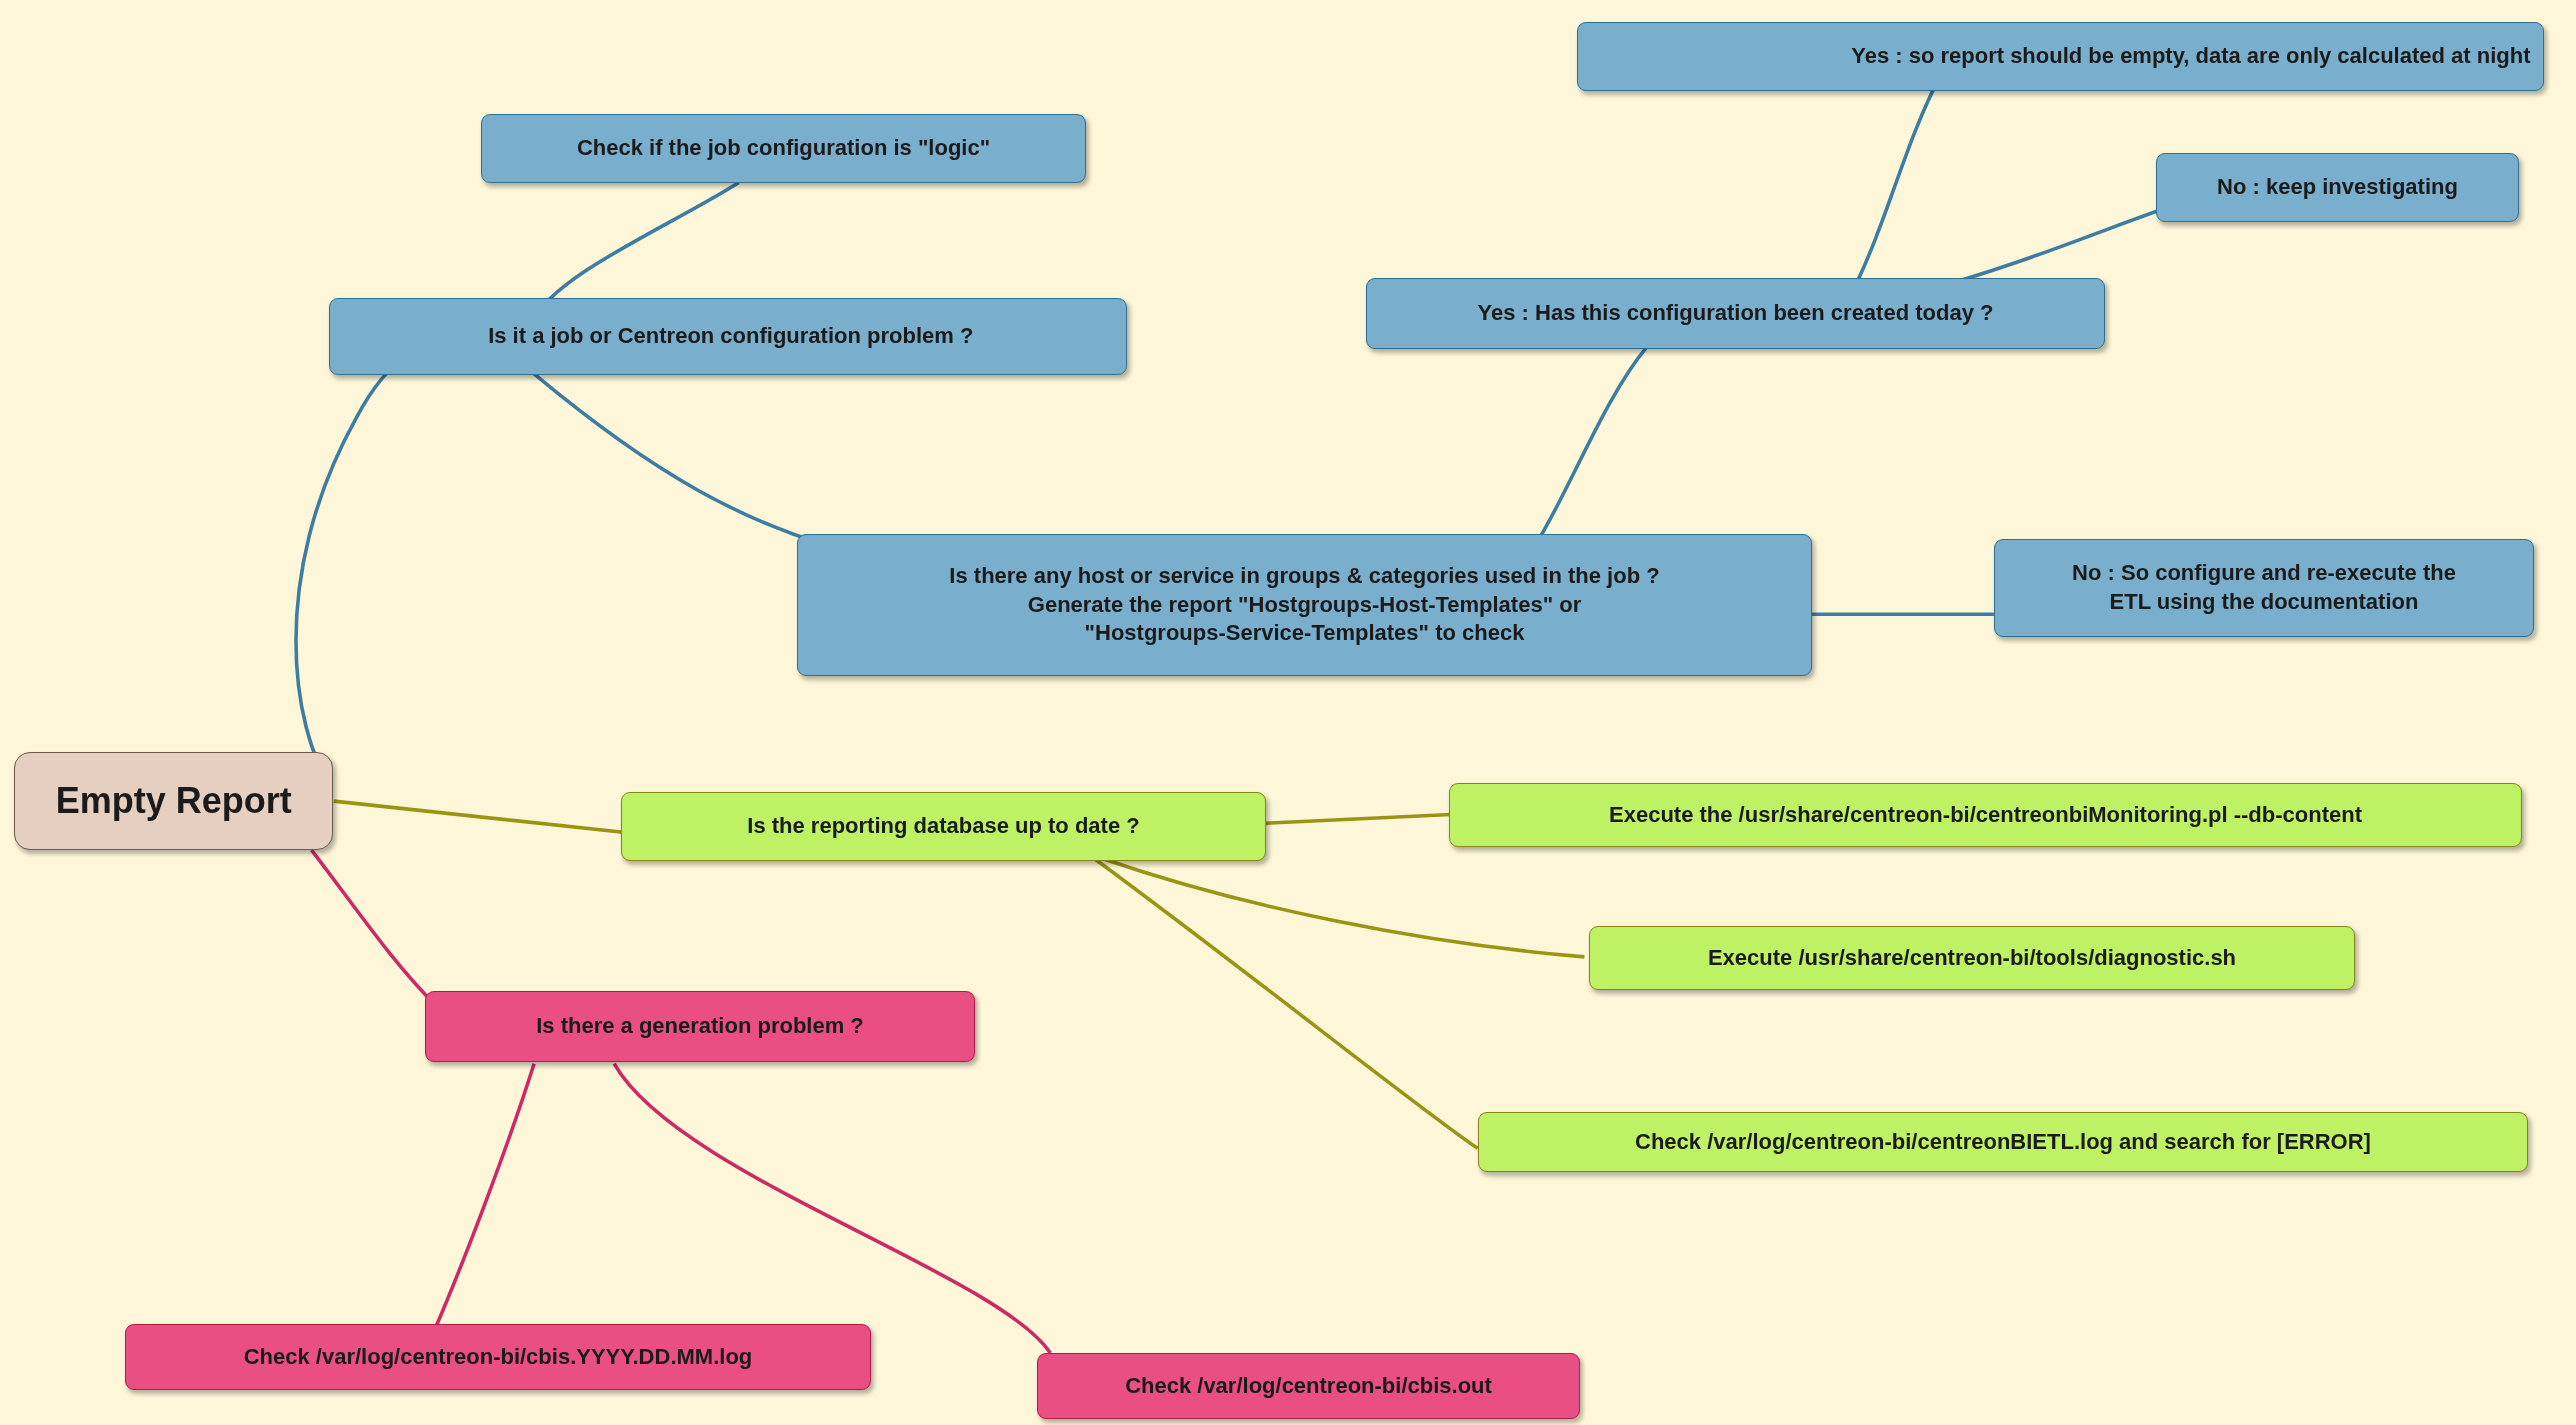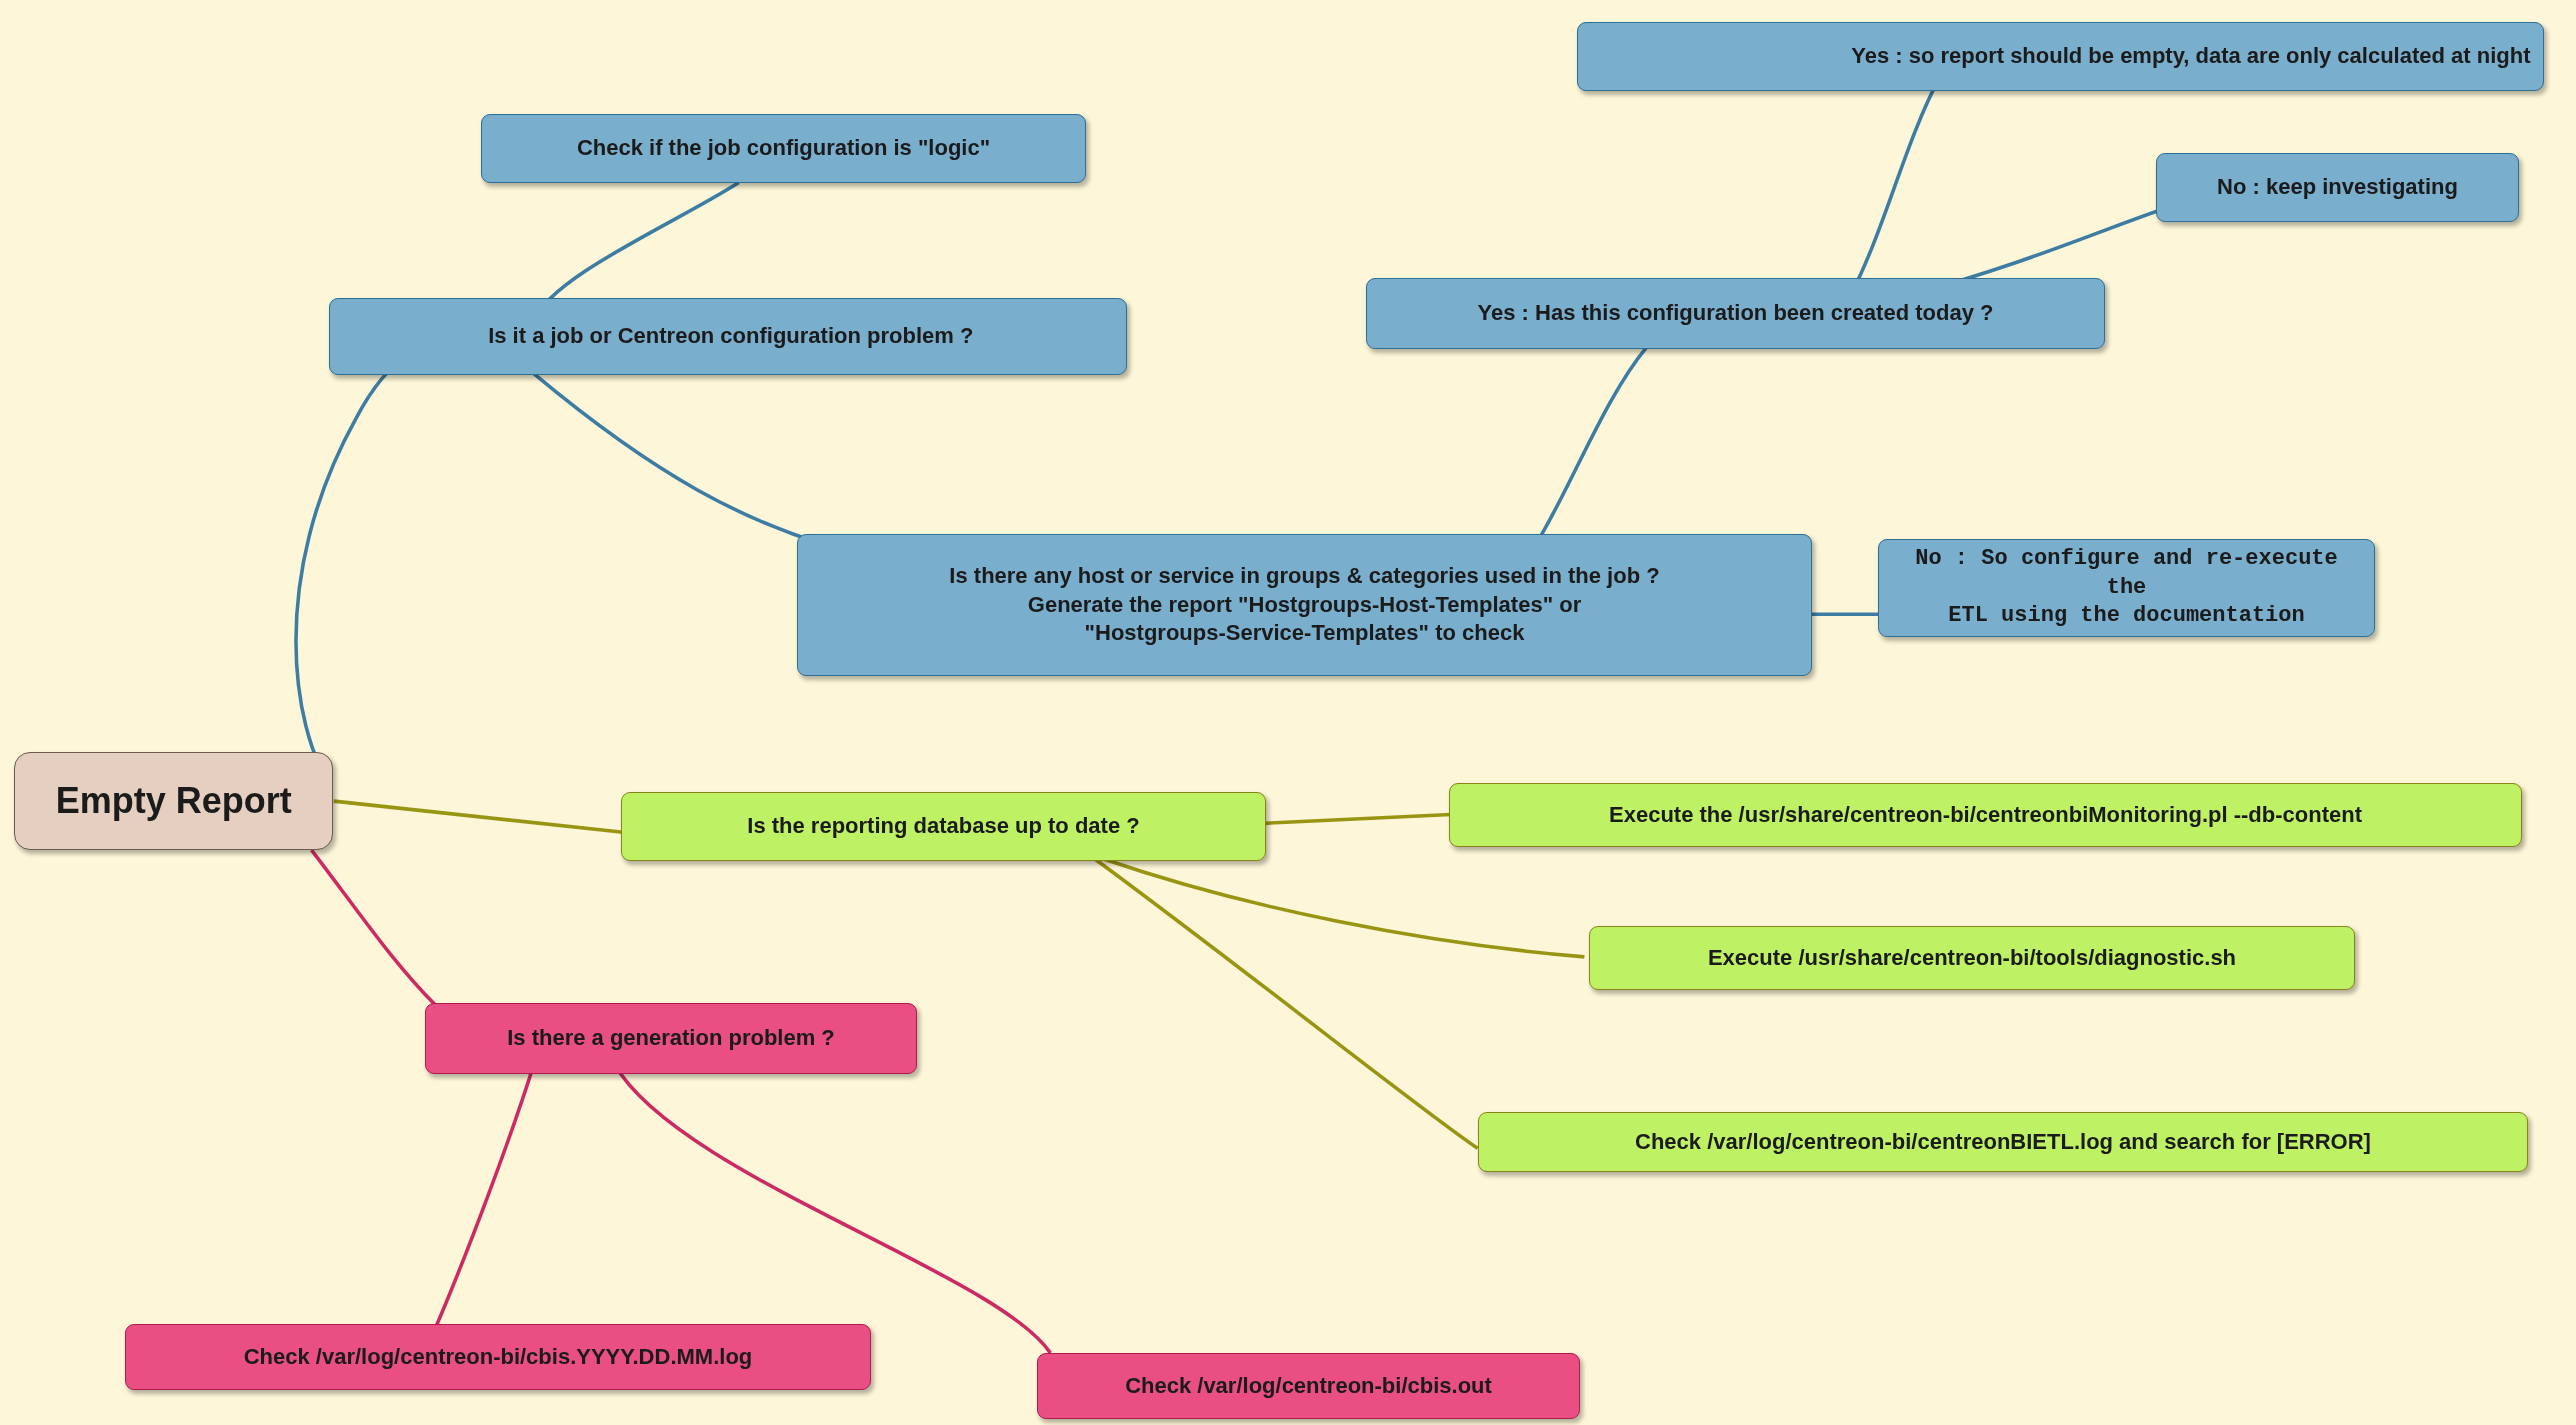--- a/index.html
+++ b/index.html
@@ -123,42 +123,42 @@
   </div>
 
   <div class="node blue" style="left:1577px; top:22px; width:967px; height:69px;justify-content:flex-end;">
     <span>Yes : so report should be empty, data are only calculated at night</span>
   </div>
 
   <div class="node blue" style="left:2156px; top:153px; width:363px; height:69px;">
     <span>No : keep investigating</span>
   </div>
 
-  <div class="node blue multiline" style="left:1878px; top:539px; width:497px; height:98px; white-space:pre-line;font-family:Liberation Mono, monospace;">
+  <div class="node blue multiline" style="left:1994px; top:539px; width:540px; height:98px; white-space:pre-line;">
     <span>No : So configure and re-execute the
 ETL using the documentation</span>
   </div>
 
   <div class="node yellow" style="left:621px; top:792px; width:645px; height:69px;">
     <span>Is the reporting database up to date ?</span>
   </div>
 
   <div class="node yellow" style="left:1449px; top:783px; width:1073px; height:64px;justify-content:center;">
     <span>Execute the /usr/share/centreon-bi/centreonbiMonitoring.pl --db-content</span>
   </div>
 
   <div class="node yellow" style="left:1589px; top:926px; width:766px; height:64px;">
     <span>Execute /usr/share/centreon-bi/tools/diagnostic.sh</span>
   </div>
 
   <div class="node yellow" style="left:1478px; top:1112px; width:1050px; height:60px;">
     <span>Check /var/log/centreon-bi/centreonBIETL.log and search for [ERROR]</span>
   </div>
 
-  <div class="node pink" style="left:425px; top:991px; width:492px; height:71px;margin-top:12px;">
+  <div class="node pink" style="left:425px; top:991px; width:550px; height:71px;">
     <span>Is there a generation problem ?</span>
   </div>
 
   <div class="node pink" style="left:125px; top:1324px; width:746px; height:66px;">
     <span>Check /var/log/centreon-bi/cbis.YYYY.DD.MM.log</span>
   </div>
 
   <div class="node pink" style="left:1037px; top:1353px; width:543px; height:66px;">
     <span>Check /var/log/centreon-bi/cbis.out</span>
   </div>

